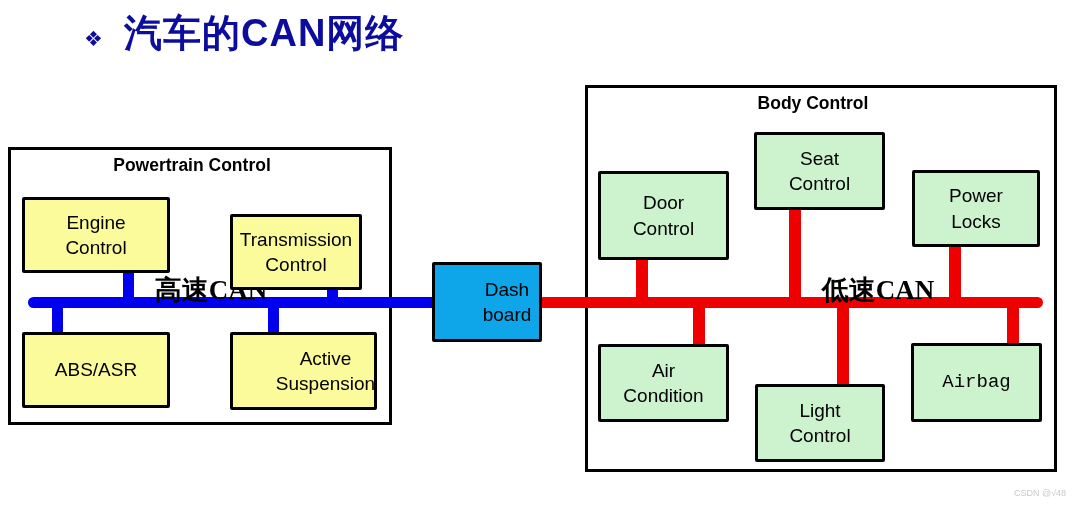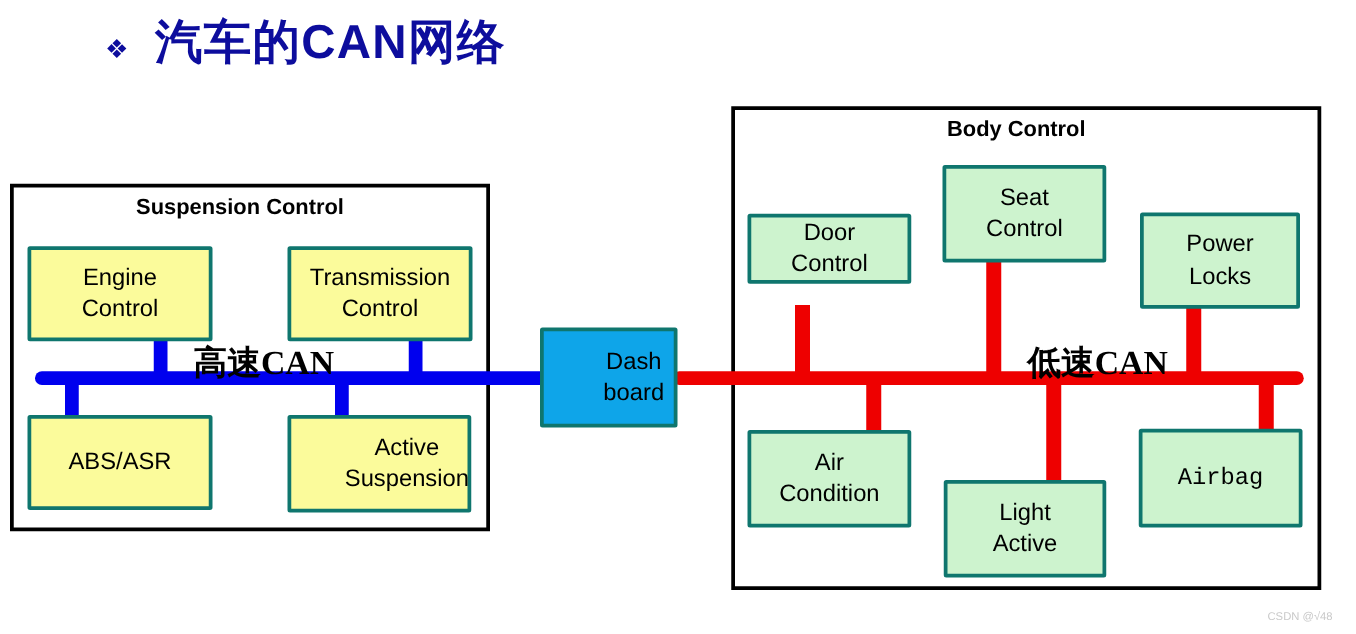--- a/index.html
+++ b/index.html
@@ -44,34 +44,34 @@
   #d-susp   {left:268px; top:302px; height:34px;}
   #d-door   {left:636px; top:244px; height:58px;}
   #d-seat   {left:789px; top:208px; height:94px;}
   #d-locks  {left:949px; top:244px; height:58px;}
   #d-air    {left:693px; top:303px; height:43px;}
   #d-light  {left:837px; top:303px; height:83px;}
   #d-airbag {left:1007px;top:303px; height:42px;}
 
   
   .node {
-    position:absolute; border:3px solid #0f766e; border-radius:2px; z-index:3;
+    position:absolute; border:3px solid #000000; border-radius:2px; z-index:3;
     display:flex; align-items:center; justify-content:center; text-align:center;
     font-size:19px; color:#000;
   }
   .node span { white-space:pre-line; line-height:1.33; }
   .yellow { background:#fbfb9b; }
   .green  { background:#cdf3ce; }
   .cyan   { background:#0ea5e9;padding-left:40px; }
   #n-engine {left:22px;  top:197px; width:148px; height:76px;}
-  #n-trans  {left:230px; top:197px; width:148px; height:76px;}
+  #n-trans  {left:230px; top:214px; width:132px; height:76px;}
   #n-abs    {left:22px;  top:332px; width:148px; height:76px;}
   #n-susp   {left:230px; top:332px; width:147px; height:78px;padding-left:44px;}
   #n-dash   {left:432px; top:262px; width:110px; height:80px;}
-  #n-door   {left:598px; top:171px; width:131px; height:56px;}
+  #n-door   {left:598px; top:171px; width:131px; height:89px;}
   #n-seat   {left:754px; top:132px; width:131px; height:78px;}
   #n-locks  {left:912px; top:170px; width:128px; height:77px;}
   #n-air    {left:598px; top:344px; width:131px; height:78px;}
   #n-light  {left:755px; top:384px; width:130px; height:78px;}
   #n-airbag {left:911px; top:343px; width:131px; height:79px;font-family:Liberation Mono, monospace;}
 
   
   .can-label {
     position:absolute; z-index:2; width:140px; text-align:center;
     font-family:"Liberation Serif","DejaVu Serif",serif;
@@ -88,21 +88,21 @@
 </style>
 </head>
 <body>
 
 <div class="stage">
 
   <span class="title-bullet">❖</span>
   <h1 class="page-title">汽车的CAN网络</h1>
 
   <div class="group" id="g-powertrain">
-    <div class="group-label">Suspension Control</div>
+    <div class="group-label">Powertrain Control</div>
   </div>
 
   <div class="group" id="g-body">
     <div class="group-label">Body Control</div>
   </div>
 
   <div class="bus" id="bus-blue"></div>
   <div class="bus" id="bus-red"></div>
 
   <div class="drop blue" id="d-engine"></div>
@@ -149,21 +149,21 @@
   <div class="node green" id="n-locks">
     <span>Power
 Locks</span>
   </div>
   <div class="node green" id="n-air">
     <span>Air
 Condition</span>
   </div>
   <div class="node green" id="n-light">
     <span>Light
-Active</span>
+Control</span>
   </div>
   <div class="node green" id="n-airbag">
     <span>Airbag</span>
   </div>
 
   <div class="can-label" id="l-high">高速CAN</div>
   <div class="can-label" id="l-low">低速CAN</div>
 
   <div class="watermark">CSDN @√48</div>
 

